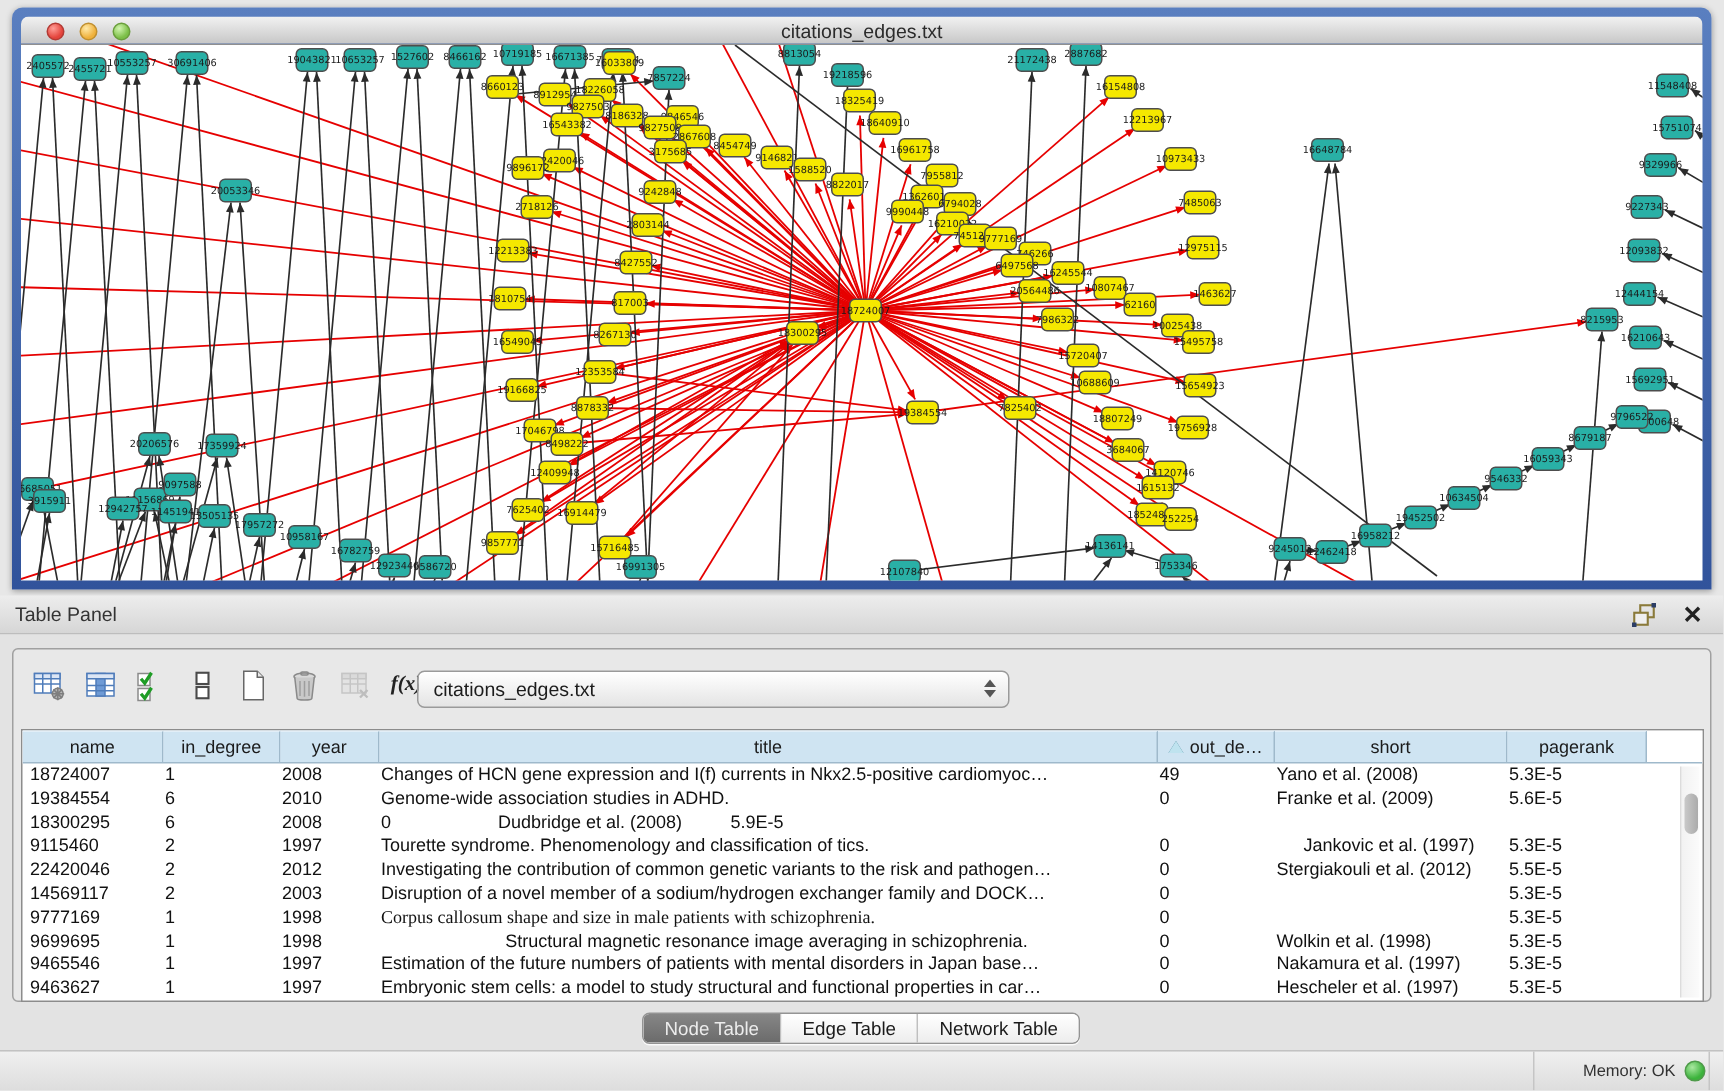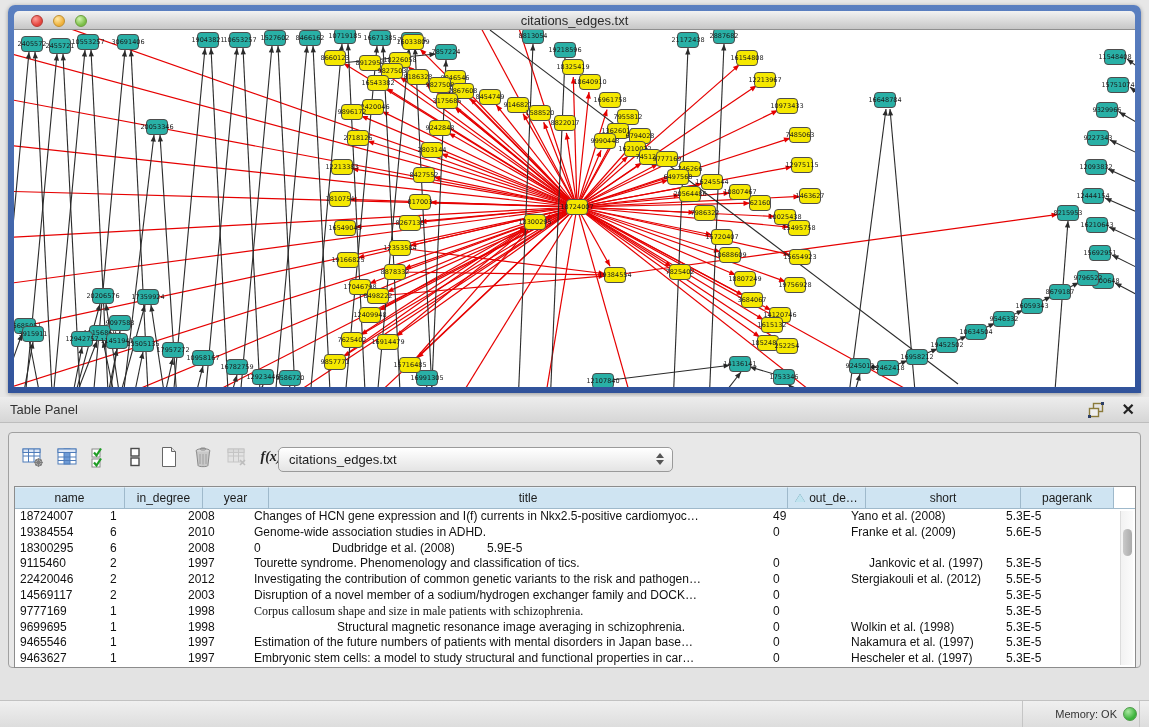--- a/index.html
+++ b/index.html
@@ -777,21 +777,21 @@
       <div class="combobox">
         <span class="cb-text">citations_edges.txt</span>
         <span class="cb-arrows">
             <i class="up"></i>
             <i class="dn"></i>
           </span>
       </div>
 
       <div class="tablewrap">
         <div class="thead" id="thead">
-            <div class="th" style="width: 110px;">
+            <div class="th" style="width: 94px;">
               <span>name</span>
             </div>
             <div class="th" style="width: 78px;">
               <span>in_degree</span>
             </div>
             <div class="th" style="width: 66px;">
               <span>year</span>
             </div>
             <div class="th" style="width: 519px;">
               <span>title</span>
@@ -897,20 +897,25 @@
               <div class="td" style="width: 155px;">Hescheler et al. (1997)</div>
               <div class="td" style="width: 93px;">5.3E-5</div>
             </div>
           </div>
         <div class="vscroll">
           <div class="vthumb"></div>
         </div>
       </div>
     </div>
 
+    <div class="tabs" id="tabs">
+        <div class="tab active">Node Table</div>
+        <div class="tab">Edge Table</div>
+        <div class="tab">Network Table</div>
+      </div>
   </div>
 
   <div class="statusbar">
     <div class="vdiv" style="left:1022px"></div>
     <div class="vdiv" style="left:1139px"></div>
     <span class="mem">Memory: OK</span>
     <span class="memdot"></span>
   </div>
 </div>
 

